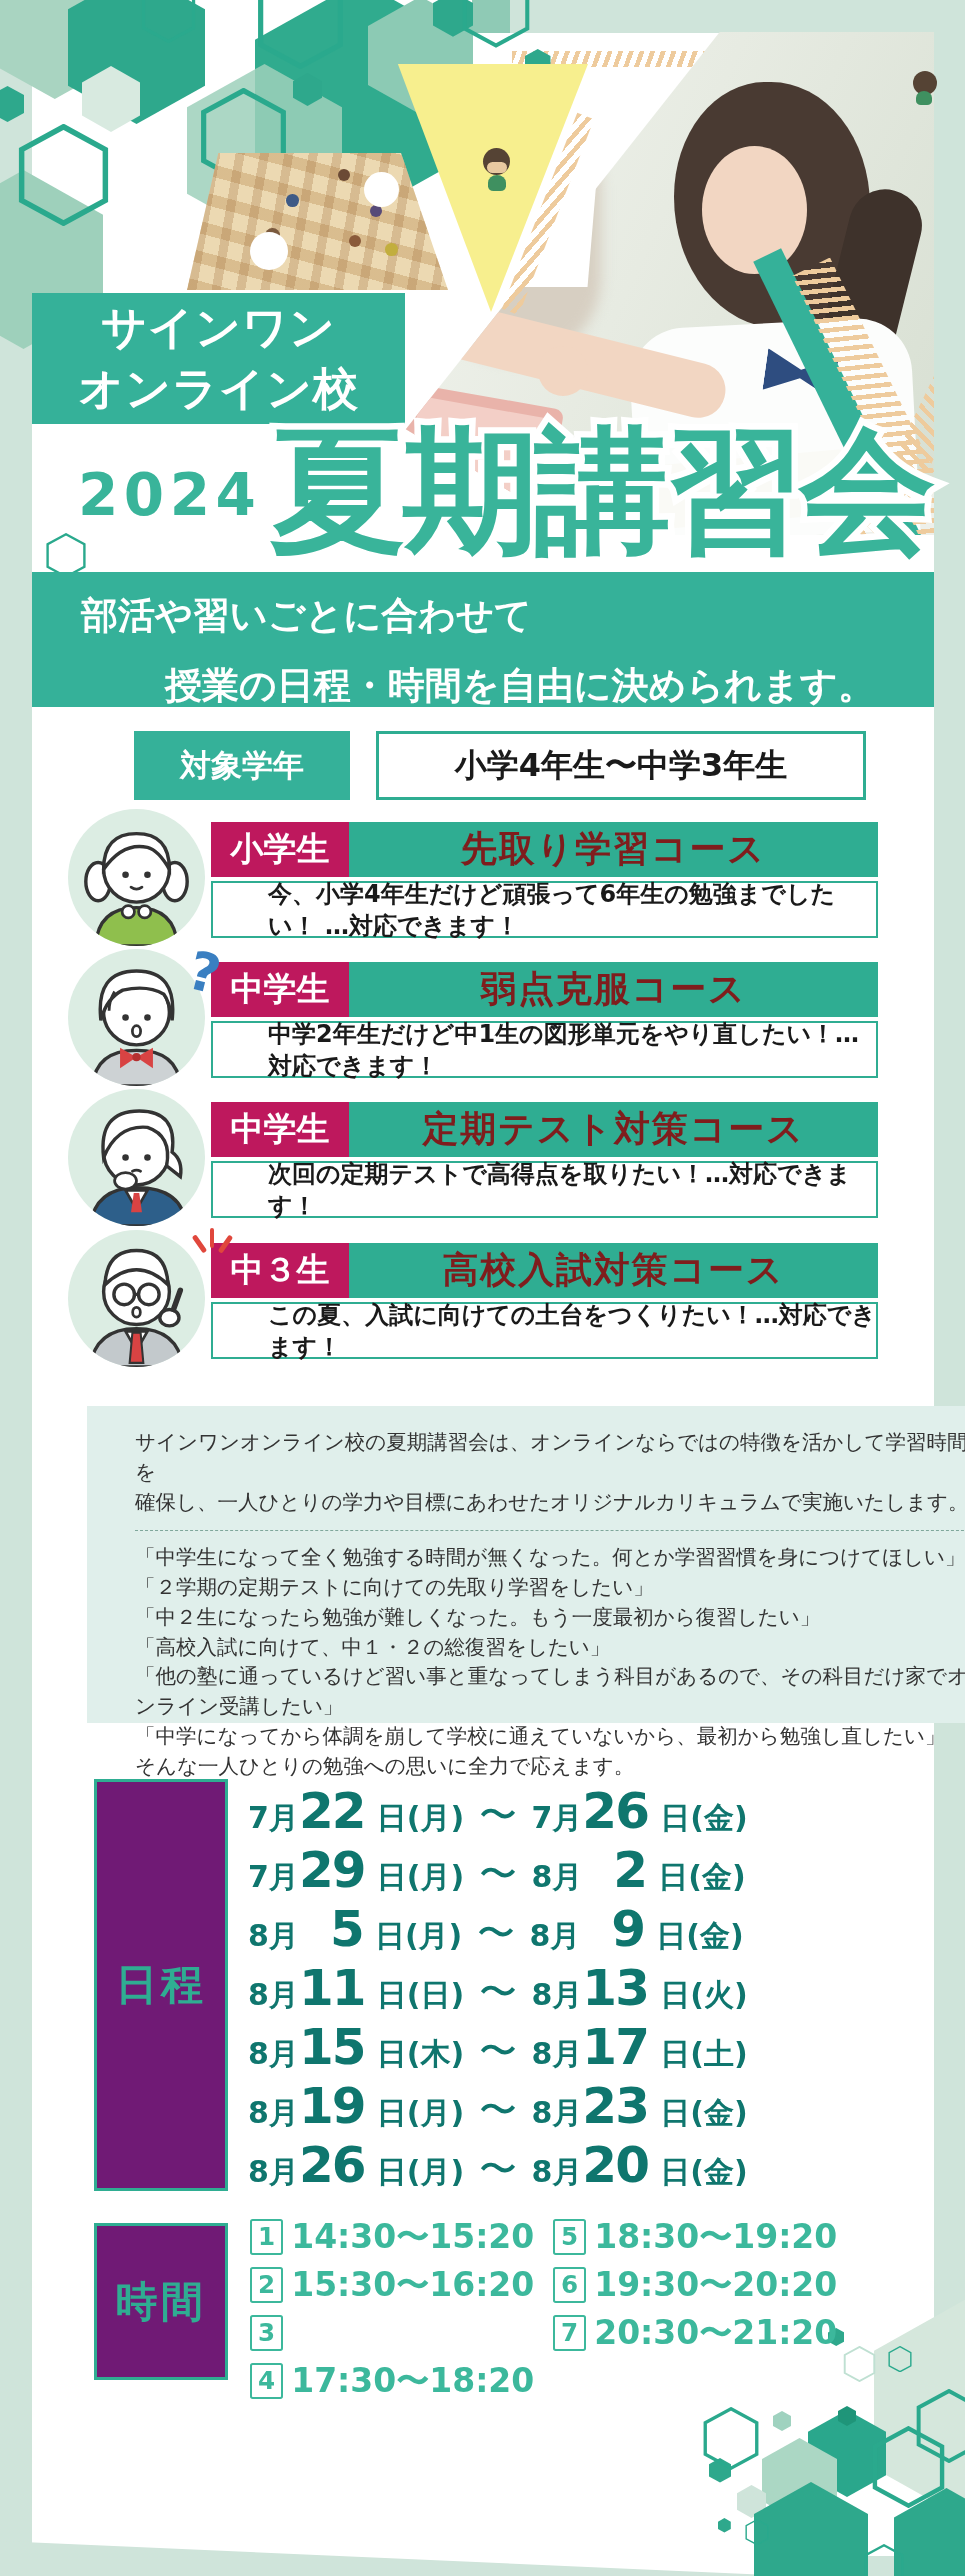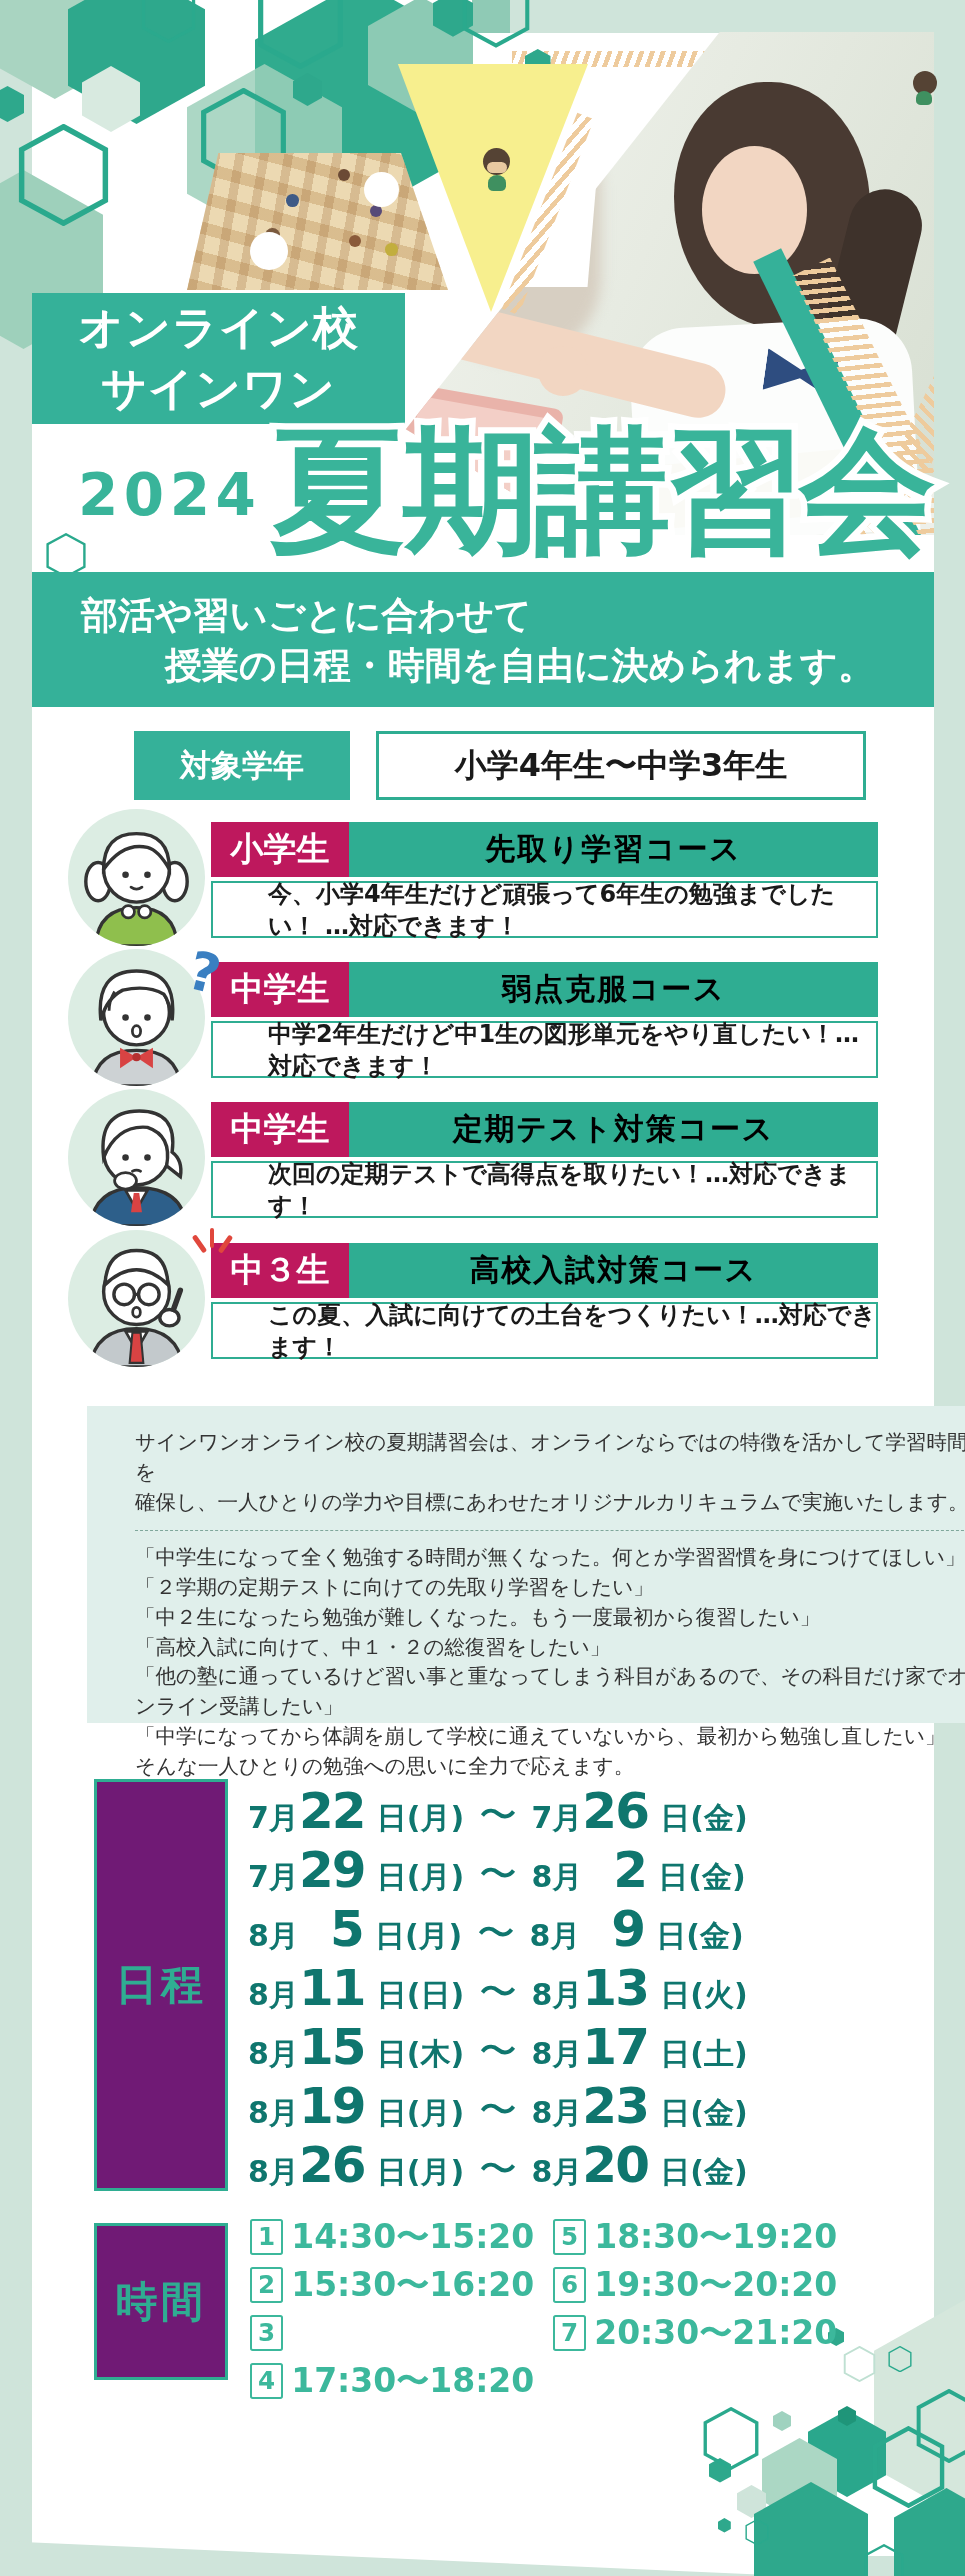--- a/index.html
+++ b/index.html
@@ -18,31 +18,31 @@
   #logo{position:absolute;left:32px;top:293px;width:373px;height:131px;background:#35b199;z-index:4;
         display:flex;flex-direction:column;justify-content:center;text-align:center;
         color:#fff;font-weight:700;font-size:45px;line-height:1.34;letter-spacing:0.9px;}
   
   #year{position:absolute;left:78px;top:461px;font-size:58px;font-weight:600;color:#39b49a;letter-spacing:5.5px;z-index:4;}
   #main-title{position:absolute;left:270px;top:423px;font-size:136px;font-weight:800;line-height:1;letter-spacing:-3.6px;white-space:nowrap;z-index:4;}
   #main-title .stroke{position:absolute;left:0;top:0;color:#fff;-webkit-text-stroke:12.8px #ffffff;}
   #main-title .fill{position:relative;color:#39b49a;}
   
   #banner{position:absolute;left:32px;top:572px;width:902px;height:135px;background:#35b199;z-index:3;color:#fff;font-weight:700;}
-  #banner .bn1{margin:19px 0 0 49px;font-size:37px;}
+  #banner .bn1{margin:19px 0 20px 49px;font-size:37px;}
   #banner .bn2{margin-left:133px;font-size:37px;}
   
   #target{position:absolute;left:134px;top:731px;width:732px;height:69px;display:flex;z-index:3;gap:26px;}
   #target .t-label{width:216px;background:#35b199;color:#fff;font-size:31px;font-weight:700;display:flex;align-items:center;justify-content:center;}
   #target .t-value{flex:1;background:#fff;border:3.6px solid #2fad92;color:#1a1a1a;font-size:32px;font-weight:700;display:flex;align-items:center;justify-content:center;}
   
   .course{position:absolute;left:0;width:966px;height:140px;z-index:3;}
   .course .row{position:absolute;left:211px;top:1.8px;width:667px;height:55px;display:flex;}
   .course .grade{width:138px;background:#be185d;color:#fff;font-size:33px;font-weight:700;display:flex;align-items:center;justify-content:center;}
-  .course .cname{flex:1;background:#2fad92;color:#000000;font-size:30px;font-weight:700;display:flex;align-items:center;justify-content:center;letter-spacing:1.8px;}
+  .course .cname{flex:1;background:#2fad92;color:#7f1d1d;font-size:36px;font-weight:700;display:flex;align-items:center;justify-content:center;letter-spacing:1.8px;}
   .course .desc{position:absolute;left:211px;top:61px;width:667px;height:57px;background:#fff;border:2.7px solid #2fad92;box-sizing:border-box;
                 display:flex;align-items:center;padding-left:55px;font-size:24px;font-weight:600;color:#1a1a1a;}
   .course .avatar{position:absolute;left:68px;top:-11px;width:137px;height:137px;border-radius:50%;background:#dcede3;overflow:hidden;}
   .course .avatar svg{width:100%;height:100%;display:block;}
   .accent-q{position:absolute;left:189px;top:-18px;font-size:53px;font-weight:700;color:#3a7fc1;transform:rotate(14deg);z-index:4;}
   .accent-ex{position:absolute;z-index:4;}
   .accent-ex i{position:absolute;display:block;width:4.6px;height:20px;background:#e0473c;border-radius:2.7px;}
   
   #intro{position:absolute;left:87px;top:1406px;width:928px;height:317px;background:#e0efeb;z-index:3;
          box-sizing:border-box;padding:22px 31px 0 48px;color:#333;}
@@ -148,22 +148,22 @@
     <div class="pi stripes-o" style="left:378px;top:405px;width:273px;height:36px;transform:rotate(-64deg);"></div>
   </div>
 
   <div class="abs" style="left:510px;top:41px;width:228px;height:246px;background:#fff;clip-path:polygon(42% 11.8%,0 100%,34% 100%);z-index:2;"></div>
   <div class="abs stripes-o" style="left:539px;top:109px;width:18px;height:210px;transform:rotate(21deg);z-index:2;"></div>
 
   <div class="abs" style="left:913px;top:71px;width:24px;height:24px;border-radius:50%;background:#554334;z-index:2;"></div>
   <div class="abs" style="left:916px;top:91px;width:16.4px;height:13.7px;border-radius:50% 50% 30% 30%;background:#3f9060;z-index:2;"></div>
 
   <div id="logo">
+    <span>サインワン</span>
     <span>オンライン校</span>
-    <span>サインワン</span>
   </div>
 
   <div id="year">2024</div>
   <div id="main-title">
     <span class="stroke">夏期講習会</span>
     <span class="fill">夏期講習会</span>
   </div>
 
   <div id="banner">
     <div class="bn1">部活や習いごとに合わせて</div>

